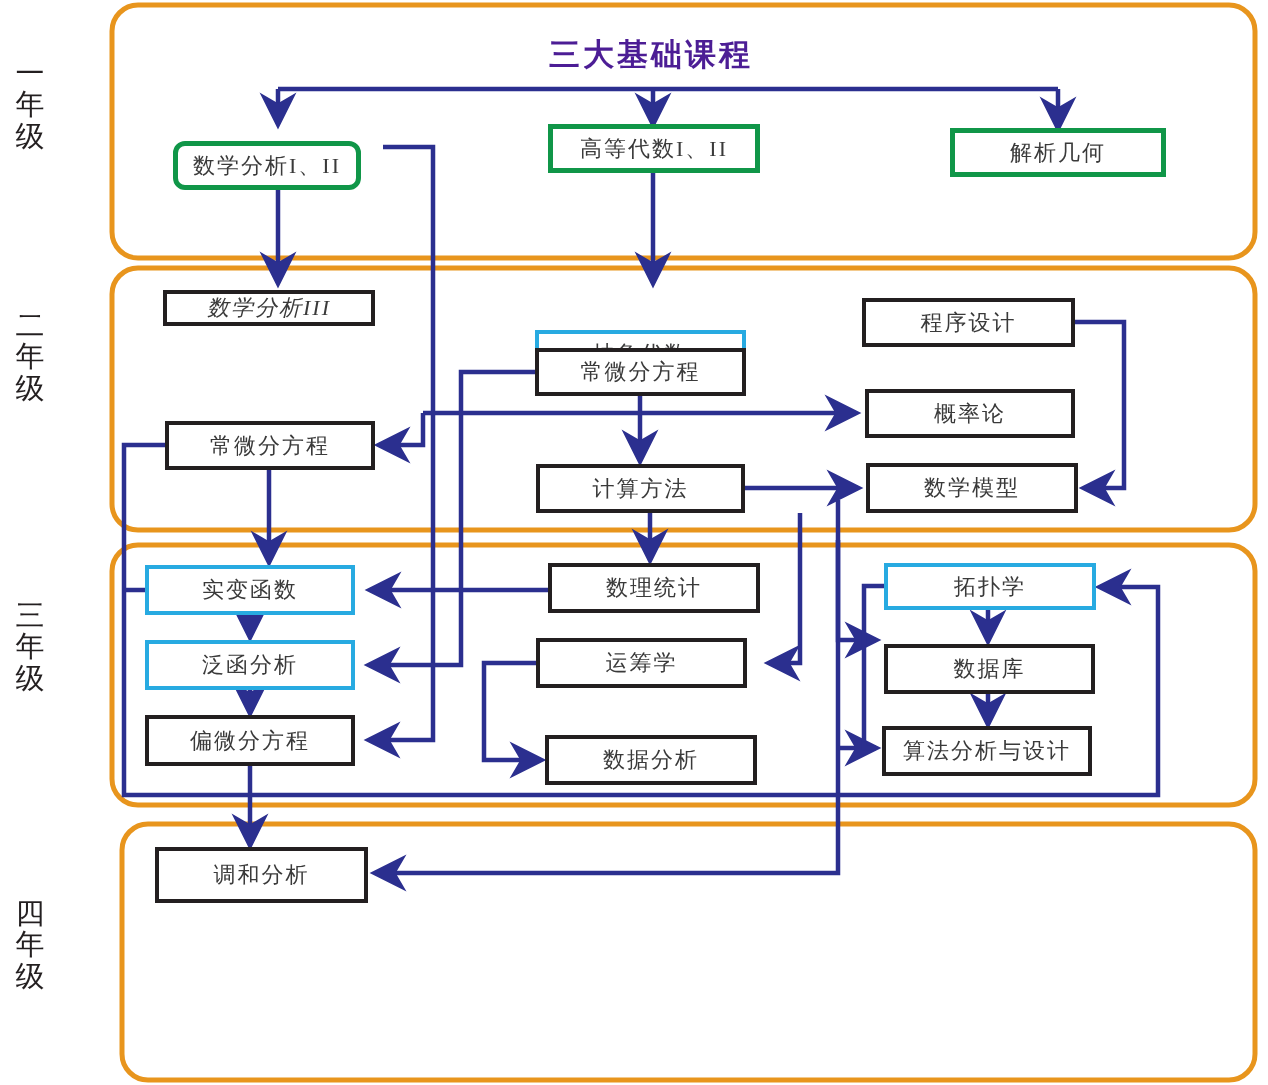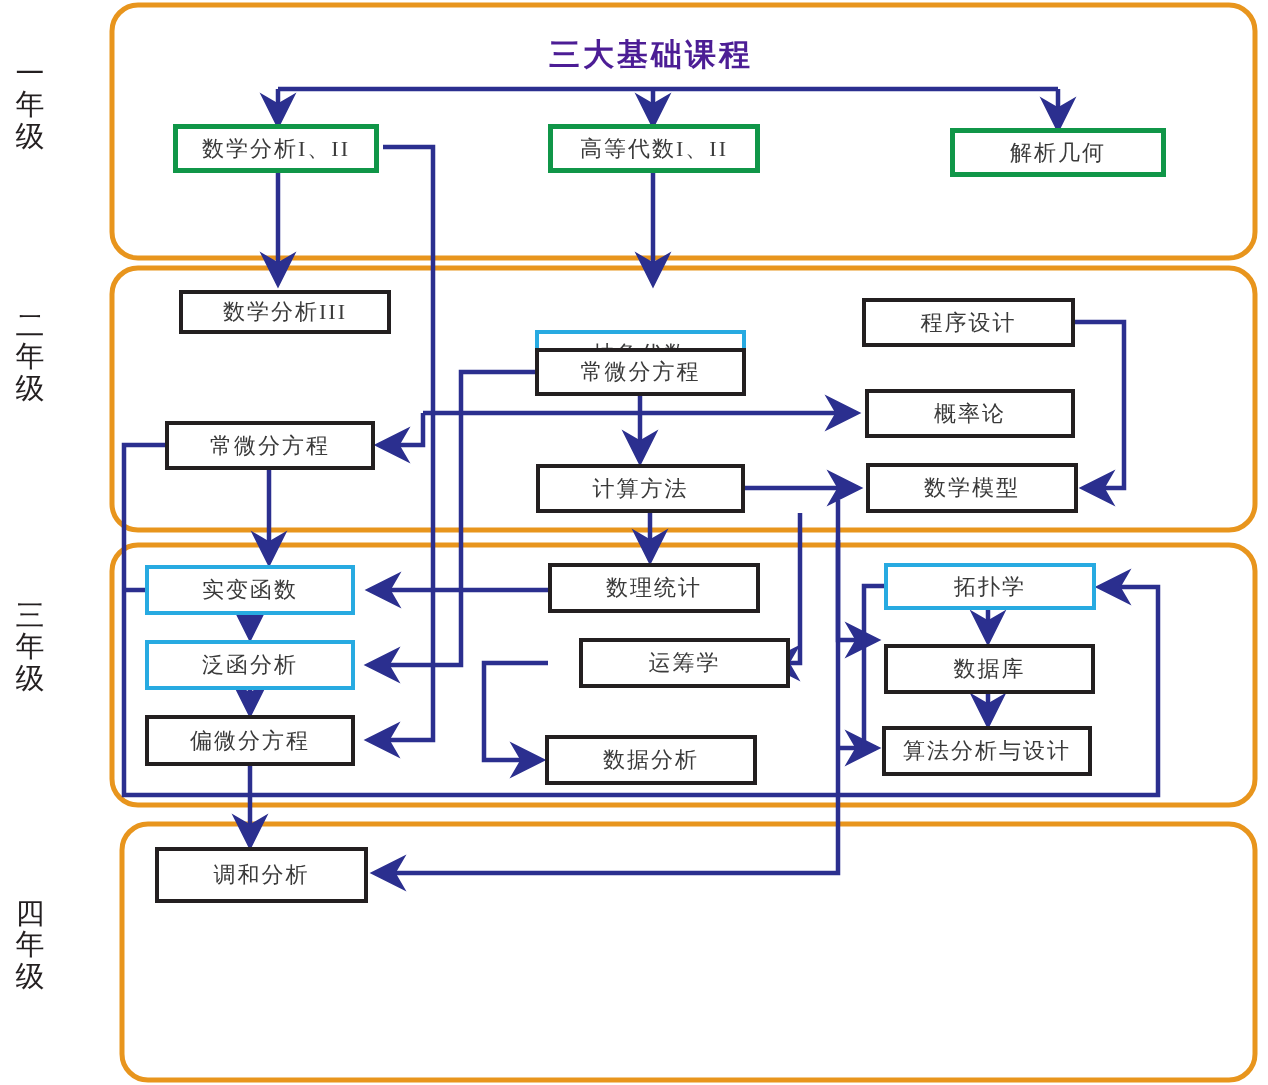--- a/index.html
+++ b/index.html
@@ -129,38 +129,38 @@
 级</div>
   <div class="yearlab" style="left:2px; top:600px;">三
 年
 级</div>
   <div class="yearlab" style="left:2px; top:898px;">四
 年
 级</div>
 
   <div class="title" style="left:549px; top:34px;">三大基础课程</div>
 
-  <div class="node n-green" style="left:173px; top:124px; width:206px; height:49px;">数学分析I、II</div>
+  <div class="node n-green" style="left:173px; top:141px; width:188px; height:49px;border-radius:12px;">数学分析I、II</div>
   <div class="node n-green" style="left:548px; top:124px; width:212px; height:49px;">高等代数I、II</div>
   <div class="node n-green" style="left:950px; top:128px; width:216px; height:49px;">解析几何</div>
 
-  <div class="node n-black" style="left:179px; top:290px; width:212px; height:44px;">数学分析III</div>
+  <div class="node n-black" style="left:163px; top:290px; width:212px; height:36px;font-style:italic;">数学分析III</div>
   <div class="node n-cyan" style="left:535px; top:286px; width:211px; height:47px;margin-top:44px;">抽象代数</div>
   <div class="node n-black" style="left:535px; top:348px; width:211px; height:48px;">常微分方程</div>
   <div class="node n-black" style="left:862px; top:298px; width:213px; height:49px;">程序设计</div>
   <div class="node n-black" style="left:165px; top:421px; width:210px; height:49px;">常微分方程</div>
   <div class="node n-black" style="left:865px; top:389px; width:210px; height:49px;">概率论</div>
   <div class="node n-black" style="left:536px; top:464px; width:209px; height:49px;">计算方法</div>
   <div class="node n-black" style="left:866px; top:463px; width:212px; height:50px;">数学模型</div>
 
   <div class="node n-cyan" style="left:145px; top:565px; width:210px; height:50px;">实变函数</div>
   <div class="node n-black" style="left:548px; top:563px; width:212px; height:50px;">数理统计</div>
   <div class="node n-cyan" style="left:884px; top:563px; width:212px; height:47px;">拓扑学</div>
   <div class="node n-cyan" style="left:145px; top:640px; width:210px; height:50px;">泛函分析</div>
-  <div class="node n-black" style="left:579px; top:638px; width:211px; height:50px;">运筹学</div>
+  <div class="node n-black" style="left:536px; top:638px; width:211px; height:50px;">运筹学</div>
   <div class="node n-black" style="left:884px; top:644px; width:211px; height:50px;">数据库</div>
   <div class="node n-black" style="left:145px; top:715px; width:210px; height:51px;">偏微分方程</div>
   <div class="node n-black" style="left:545px; top:735px; width:212px; height:50px;">数据分析</div>
   <div class="node n-black" style="left:882px; top:726px; width:210px; height:50px;">算法分析与设计</div>
 
   <div class="node n-black" style="left:155px; top:847px; width:213px; height:56px;">调和分析</div>
 
 </div>
 
 </body></html>

